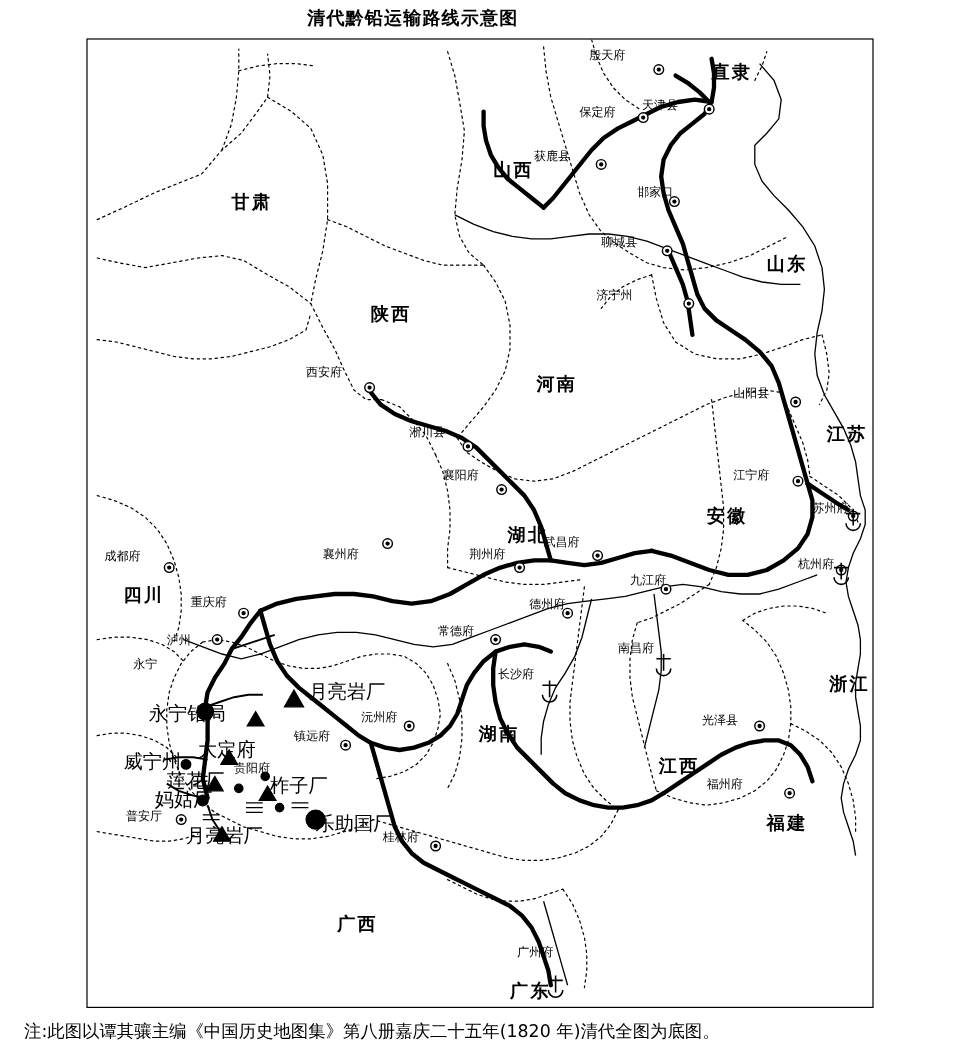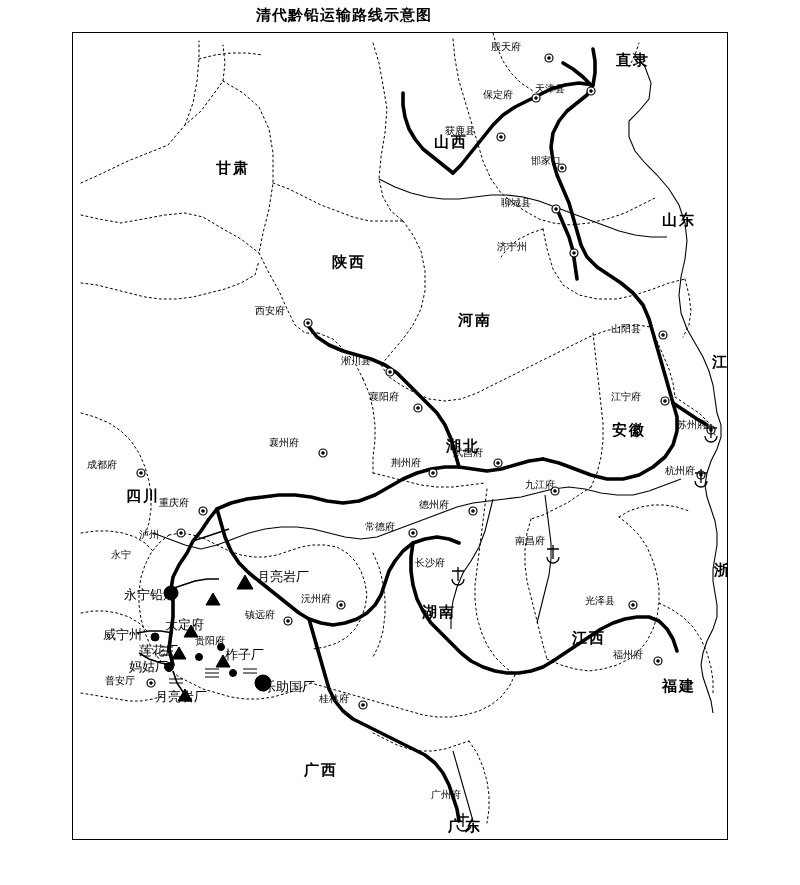--- a/index.html
+++ b/index.html
@@ -60,27 +60,26 @@
     position: absolute;
     font-size: 11px;
     line-height: 11px;
     white-space: nowrap;
     color: #000;
   }
   .lbl.prov {
     font-size: 15px;
     font-weight: bold;
     letter-spacing: 2px;
-    padding-left: 23px;
   }
   .lbl.city {
     font-size: 10px;
   }
   .lbl.mine {
-    font-size: 13px;
+    font-size: 16px;
   }
 </style>
 </head>
 <body>
 
 <div id="page">
 
   <div id="map-title">清代黔铅运输路线示意图</div>
 
   <div id="map-frame">
@@ -295,21 +294,21 @@
       </g>
     </svg>
 
     <div id="labels">
 
       <span class="lbl prov" style="left:120px;top:130px">甘肃</span>
       <span class="lbl prov" style="left:236px;top:224px">陕西</span>
       <span class="lbl prov" style="left:338px;top:104px">山西</span>
       <span class="lbl prov" style="left:520px;top:22px">直隶</span>
       <span class="lbl prov" style="left:566px;top:182px">山东</span>
-      <span class="lbl prov" style="left:362px;top:282px">河南</span>
+      <span class="lbl prov" style="left:374px;top:282px">河南</span>
       <span class="lbl prov" style="left:616px;top:324px">江苏</span>
       <span class="lbl prov" style="left:350px;top:408px">湖北</span>
       <span class="lbl prov" style="left:516px;top:392px">安徽</span>
       <span class="lbl prov" style="left:618px;top:532px">浙江</span>
       <span class="lbl prov" style="left:30px;top:458px">四川</span>
       <span class="lbl prov" style="left:326px;top:574px">湖南</span>
       <span class="lbl prov" style="left:476px;top:600px">江西</span>
       <span class="lbl prov" style="left:566px;top:648px">福建</span>
       <span class="lbl prov" style="left:208px;top:732px">广西</span>
       <span class="lbl prov" style="left:352px;top:788px">广东</span>
@@ -321,32 +320,32 @@
       <span class="lbl city" style="left:458px;top:122px">邯家口</span>
       <span class="lbl city" style="left:428px;top:164px">聊城县</span>
       <span class="lbl city" style="left:424px;top:208px">济宁州</span>
       <span class="lbl city" style="left:182px;top:272px">西安府</span>
       <span class="lbl city" style="left:268px;top:322px">淅川县</span>
       <span class="lbl city" style="left:296px;top:358px">襄阳府</span>
       <span class="lbl city" style="left:538px;top:290px">山阳县</span>
       <span class="lbl city" style="left:538px;top:358px">江宁府</span>
       <span class="lbl city" style="left:604px;top:386px">苏州府</span>
       <span class="lbl city" style="left:592px;top:432px">杭州府</span>
-      <span class="lbl city" style="left:196px;top:404px">襄州府</span>
+      <span class="lbl city" style="left:196px;top:424px">襄州府</span>
       <span class="lbl city" style="left:318px;top:424px">荆州府</span>
       <span class="lbl city" style="left:380px;top:414px">武昌府</span>
       <span class="lbl city" style="left:452px;top:446px">九江府</span>
       <span class="lbl city" style="left:442px;top:502px">南昌府</span>
-      <span class="lbl city" style="left:346px;top:466px">德州府</span>
+      <span class="lbl city" style="left:368px;top:466px">德州府</span>
       <span class="lbl city" style="left:292px;top:488px">常德府</span>
       <span class="lbl city" style="left:342px;top:524px">长沙府</span>
       <span class="lbl city" style="left:228px;top:560px">沅州府</span>
       <span class="lbl city" style="left:172px;top:576px">镇远府</span>
       <span class="lbl city" style="left:512px;top:562px">光泽县</span>
-      <span class="lbl city" style="left:540px;top:616px">福州府</span>
+      <span class="lbl city" style="left:516px;top:616px">福州府</span>
       <span class="lbl city" style="left:246px;top:660px">桂林府</span>
       <span class="lbl city" style="left:358px;top:756px">广州府</span>
       <span class="lbl city" style="left:14px;top:426px">成都府</span>
       <span class="lbl city" style="left:86px;top:464px">重庆府</span>
       <span class="lbl city" style="left:66px;top:496px">泸州</span>
       <span class="lbl city" style="left:38px;top:516px">永宁</span>
       <span class="lbl city" style="left:122px;top:602px">贵阳府</span>
       <span class="lbl city" style="left:32px;top:642px">普安厅</span>
 
       <span class="lbl mine" style="left:184px;top:538px">月亮岩厂</span>
@@ -355,13 +354,14 @@
       <span class="lbl mine" style="left:30px;top:596px">威宁州</span>
       <span class="lbl mine" style="left:66px;top:612px">莲花厂</span>
       <span class="lbl mine" style="left:56px;top:628px">妈姑厂</span>
       <span class="lbl mine" style="left:152px;top:616px">柞子厂</span>
       <span class="lbl mine" style="left:190px;top:648px">乐助国厂</span>
       <span class="lbl mine" style="left:82px;top:658px">月亮岩厂</span>
     </div>
 
   </div>
 
+  <div id="map-note">注:此图以谭其骧主编《中国历史地图集》第八册嘉庆二十五年(1820 年)清代全图为底图。</div>
 </div>
 
 </body></html>

